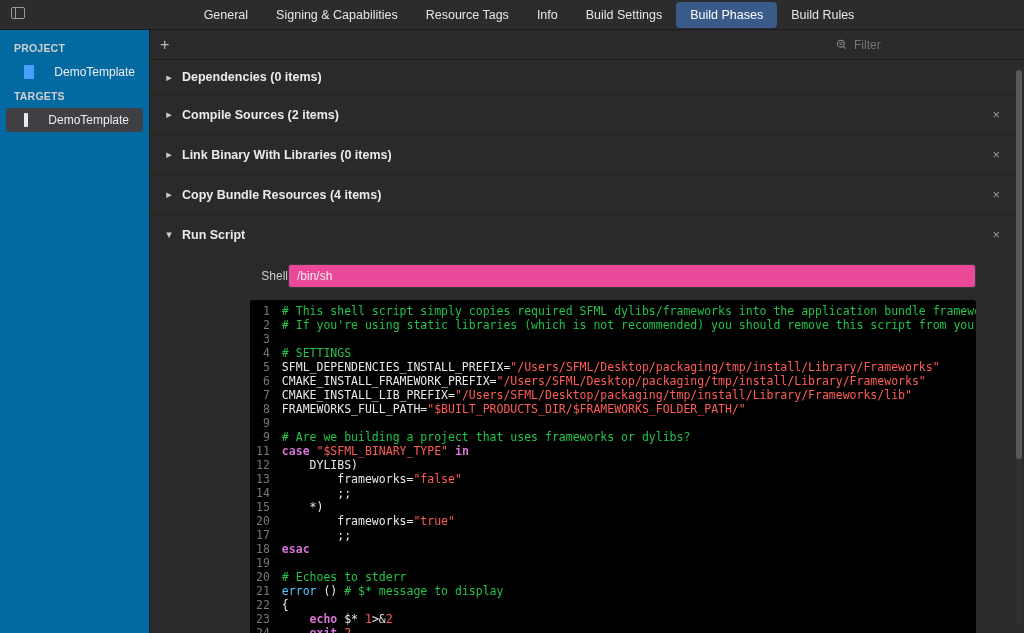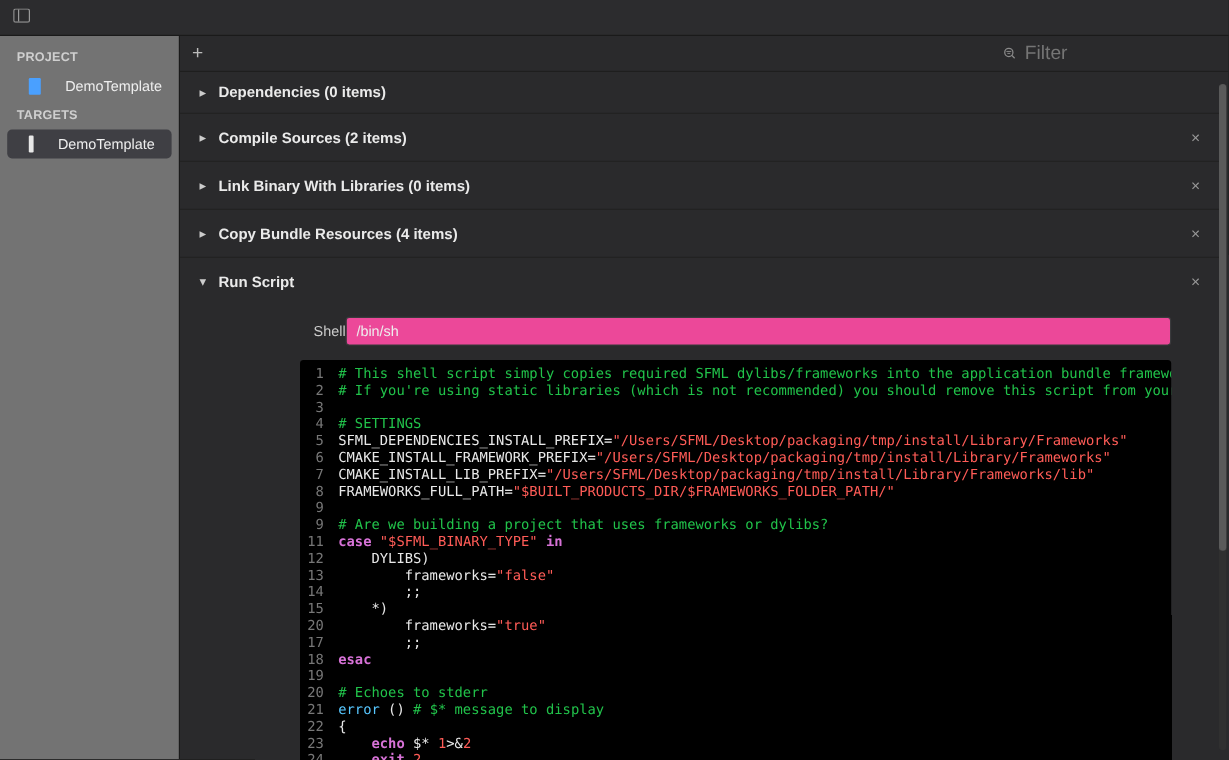--- a/index.html
+++ b/index.html
@@ -9,34 +9,34 @@
   
   .tabbar { height: 30px; background: #2c2c2e; display: flex; align-items: center; gap: 14px; padding: 0 8px; border-bottom: 1px solid #1a1a1a; }
   .tabbar-left { width: 20px; display:flex; align-items:center; justify-content:center; }
   .tabbar-center { flex:1; display:flex; justify-content:center; gap: 0; }
   .topnav-item { padding: 6px 14px; color: #e6e6e6; cursor: pointer; font-size: 12.5px; border-radius: 4px; }
   .topnav-item.selected { background: #3a5a8a; color: #fff; }
 
   .body { flex:1; display:flex; overflow:hidden; }
 
   
-  .sidebar { width: 150px; background: #737373; border-right: 1px solid #1a1a1a; display:flex; flex-direction:column; padding: 6px 0; }
+  .sidebar { width: 150px; background: #0369a1; border-right: 1px solid #1a1a1a; display:flex; flex-direction:column; padding: 6px 0; }
   .side-header { font-size: 10.5px; font-weight: 600; color: #cfcfcf; padding: 6px 14px; letter-spacing: 0.2px; }
   .side-item { display:flex; align-items:center; gap:20px; padding: 5px 14px 5px 24px; cursor:pointer; }
   .side-item.selected { background: #3f3f44; border-radius: 4px; margin: 0 6px; padding-left: 18px; }
   .icon-doc { width:12px; height:14px; background:#4aa0ff; border-radius:1px; position:relative; }
   .icon-doc.app { background:#e8e8e8; }
   .side-label { color:#eee; font-size:12px; }
 
   
   .main { flex:1; display:flex; flex-direction:column; background:#2a2a2c; overflow:hidden; }
   .toolbar { height: 30px; display:flex; align-items:center; padding: 0 10px; gap:8px; border-bottom:1px solid #1e1e1e; }
   .plus { color:#bbb; font-size:16px; width:16px; cursor:pointer; }
   .filter-wrap { margin-left:auto; display:flex; align-items:center; gap:6px; color:#8a8a8a; }
-  .filter-input { background:transparent; border:none; color:#ef4444; font-size:16px; width:160px; outline:none; }
+  .filter-input { background:transparent; border:none; color:#ef4444; font-size:12px; width:160px; outline:none; }
   .filter-icon svg { width:13px; height:13px; display:block; }
 
   .phases { flex:1; overflow-y:auto; padding-right:4px; }
   .phase { border-bottom:1px solid #222; }
   .phase-header { display:flex; align-items:center; padding: 10px 14px; cursor:pointer; gap:8px; }
   .chevron { width:10px; display:inline-flex; justify-content:center; color:#ccc; font-size:11px; }
   .phase-title { font-weight:600; color:#eaeaea; font-size:12.5px; }
   .phase-close { margin-left:auto; color:#999; cursor:pointer; padding:2px 6px; font-size:13px; }
 
   .phase-body { padding: 6px 0 6px 100px; }
@@ -71,20 +71,29 @@
 
   <div class="tabbar">
     <div class="tabbar-left">
       <span style="color:#9a9a9a;">
         <svg width="14" height="12" viewBox="0 0 14 12">
             <rect x="0.5" y="0.5" width="13" height="11" rx="1.5" fill="none" stroke="#9a9a9a"></rect>
             <line x1="4.5" y1="1" x2="4.5" y2="11" stroke="#9a9a9a"></line>
           </svg>
       </span>
     </div>
+    <div class="tabbar-center" id="topnav">
+        <div class="topnav-item">General</div>
+        <div class="topnav-item">Signing &amp; Capabilities</div>
+        <div class="topnav-item">Resource Tags</div>
+        <div class="topnav-item">Info</div>
+        <div class="topnav-item">Build Settings</div>
+        <div class="topnav-item selected">Build Phases</div>
+        <div class="topnav-item">Build Rules</div>
+      </div>
   </div>
 
   <div class="body">
 
     <div class="sidebar">
       <div class="side-header">PROJECT</div>
       <div class="side-item">
         <span class="icon-doc"></span>
         <span class="side-label">DemoTemplate</span>
       </div>

